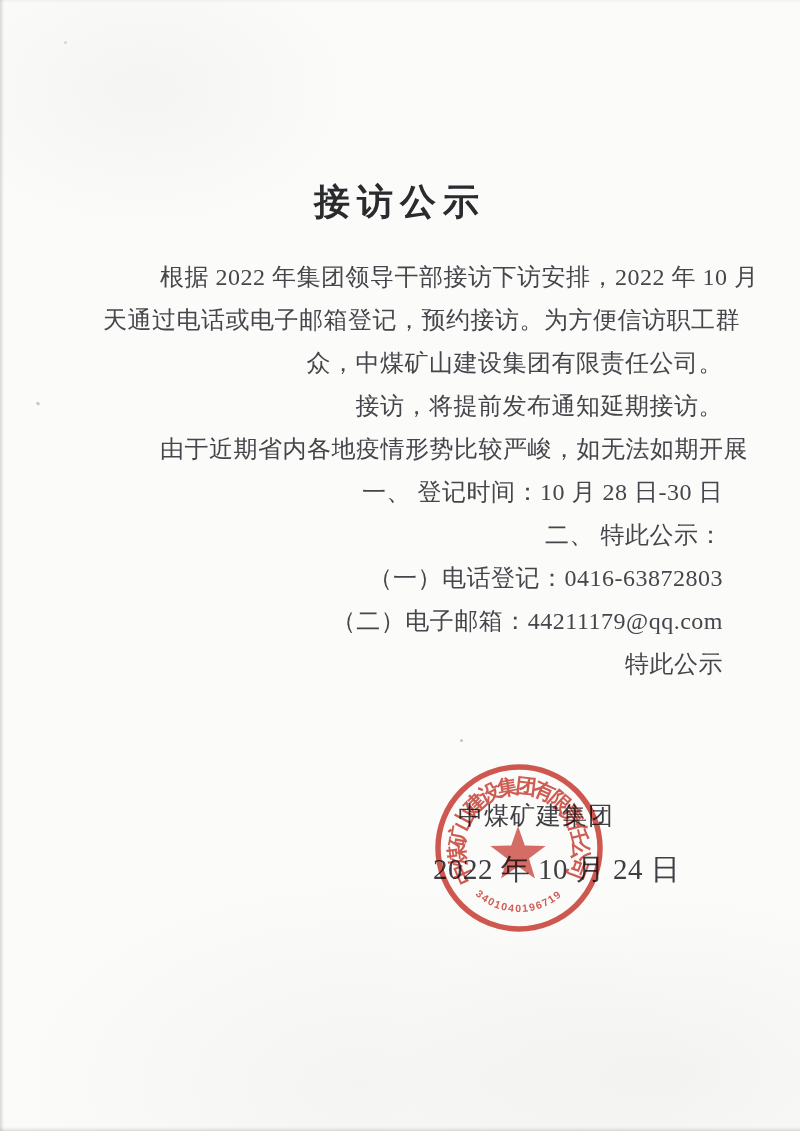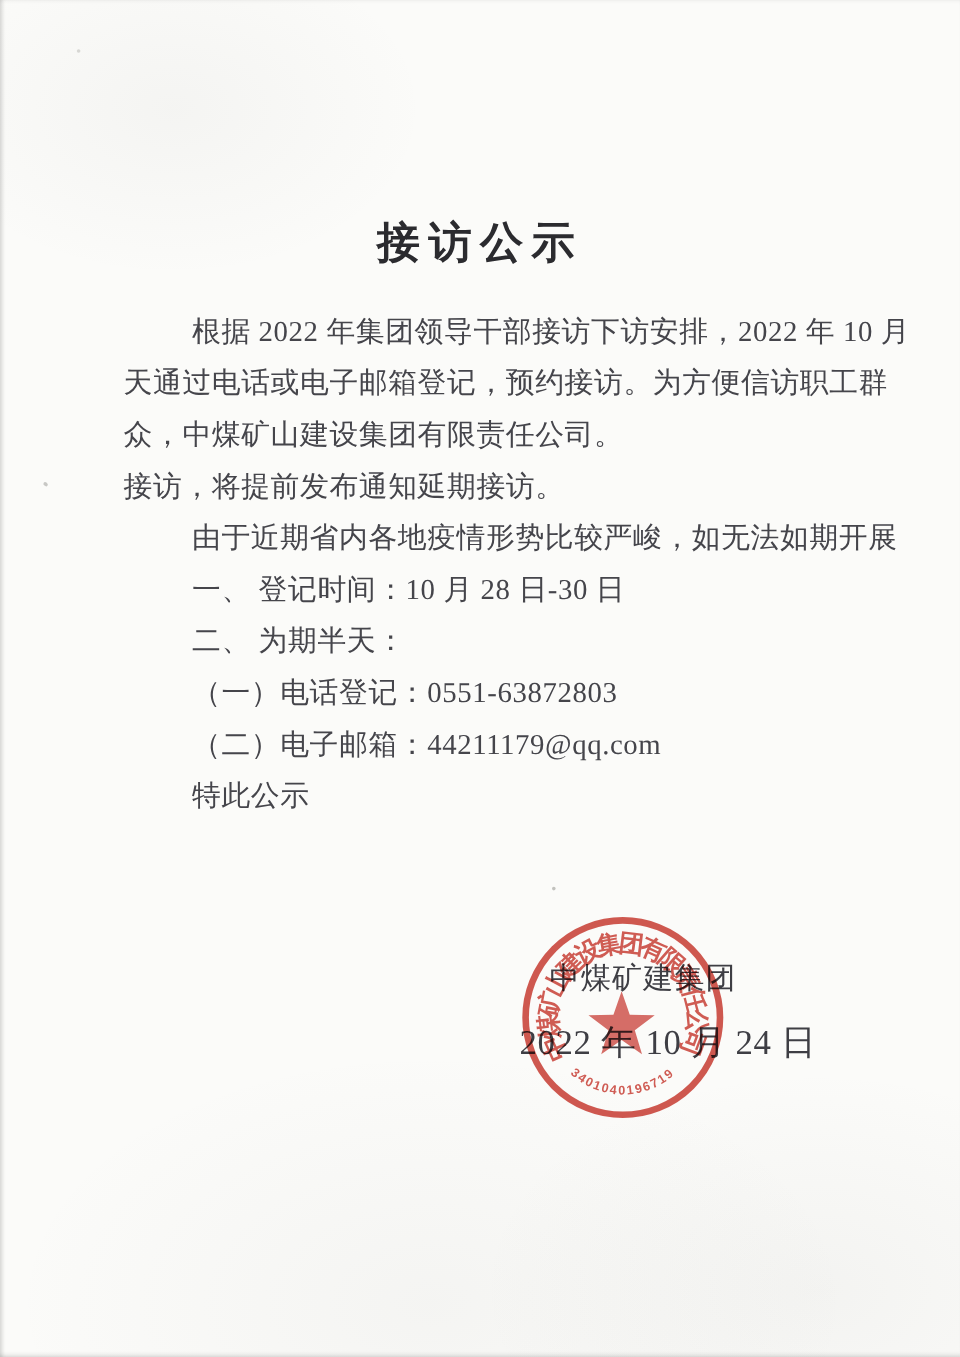--- a/index.html
+++ b/index.html
@@ -16,20 +16,21 @@
   }
   .doc-title{
     position:absolute;left:0;top:181px;width:800px;height:42px;line-height:42px;
     text-align:center;font-size:36px;font-weight:700;color:#2b2b2f;
     font-family:"Liberation Sans","DejaVu Sans",sans-serif;
     letter-spacing:7px;
   }
   .body-text{
     position:absolute;left:103px;top:256px;width:620px;color:#45454b;
     font-size:24px;
+    text-align:right;
   }
   .line{height:43px;line-height:43px;white-space:pre;letter-spacing:0.5px;}
   .line.indent{padding-left:57px;}
   .sign-org{
     position:absolute;left:458px;top:800px;height:32px;line-height:32px;
     font-size:25px;color:#3e3e44;letter-spacing:1px;white-space:pre;z-index:2;
   }
   .sign-date{
     position:absolute;left:433px;top:853px;height:32px;line-height:32px;
     font-size:29px;color:#3e3e44;letter-spacing:0.5px;white-space:pre;z-index:2;
@@ -54,22 +55,22 @@
 
   <div class="doc-title">接访公示</div>
 
   <div class="body-text">
     <div class="line indent">根据 2022 年集团领导干部接访下访安排，2022 年 10 月</div>
     <div class="line">天通过电话或电子邮箱登记，预约接访。为方便信访职工群</div>
     <div class="line">众，中煤矿山建设集团有限责任公司。</div>
     <div class="line">接访，将提前发布通知延期接访。</div>
     <div class="line indent">由于近期省内各地疫情形势比较严峻，如无法如期开展</div>
     <div class="line indent">一、 登记时间：10 月 28 日-30 日</div>
-    <div class="line indent">二、 为期半天：</div>
-    <div class="line indent">（一）电话登记：0551-63872803</div>
+    <div class="line indent">二、 特此公示：</div>
+    <div class="line indent">（一）电话登记：0416-63872803</div>
     <div class="line indent">（二）电子邮箱：44211179@qq.com</div>
     <div class="line indent">特此公示</div>
   </div>
 
   <div class="sign-org">中煤矿建集团</div>
   <div class="sign-date">2022 年 10 月 24 日</div>
 
   <svg class="stamp" viewBox="0 0 190 190" xmlns="http://www.w3.org/2000/svg">
     <circle cx="95" cy="95" r="81" fill="none" stroke="#c9372e" stroke-width="5.5" opacity="0.92"></circle>
     <polygon points="94,73 100.8,92.6 121.6,93 105,105.6 111,125.5 94,113.6 77,125.5 83,105.6 66.4,93 87.2,92.6" fill="#cc423a" opacity="0.85"></polygon>

